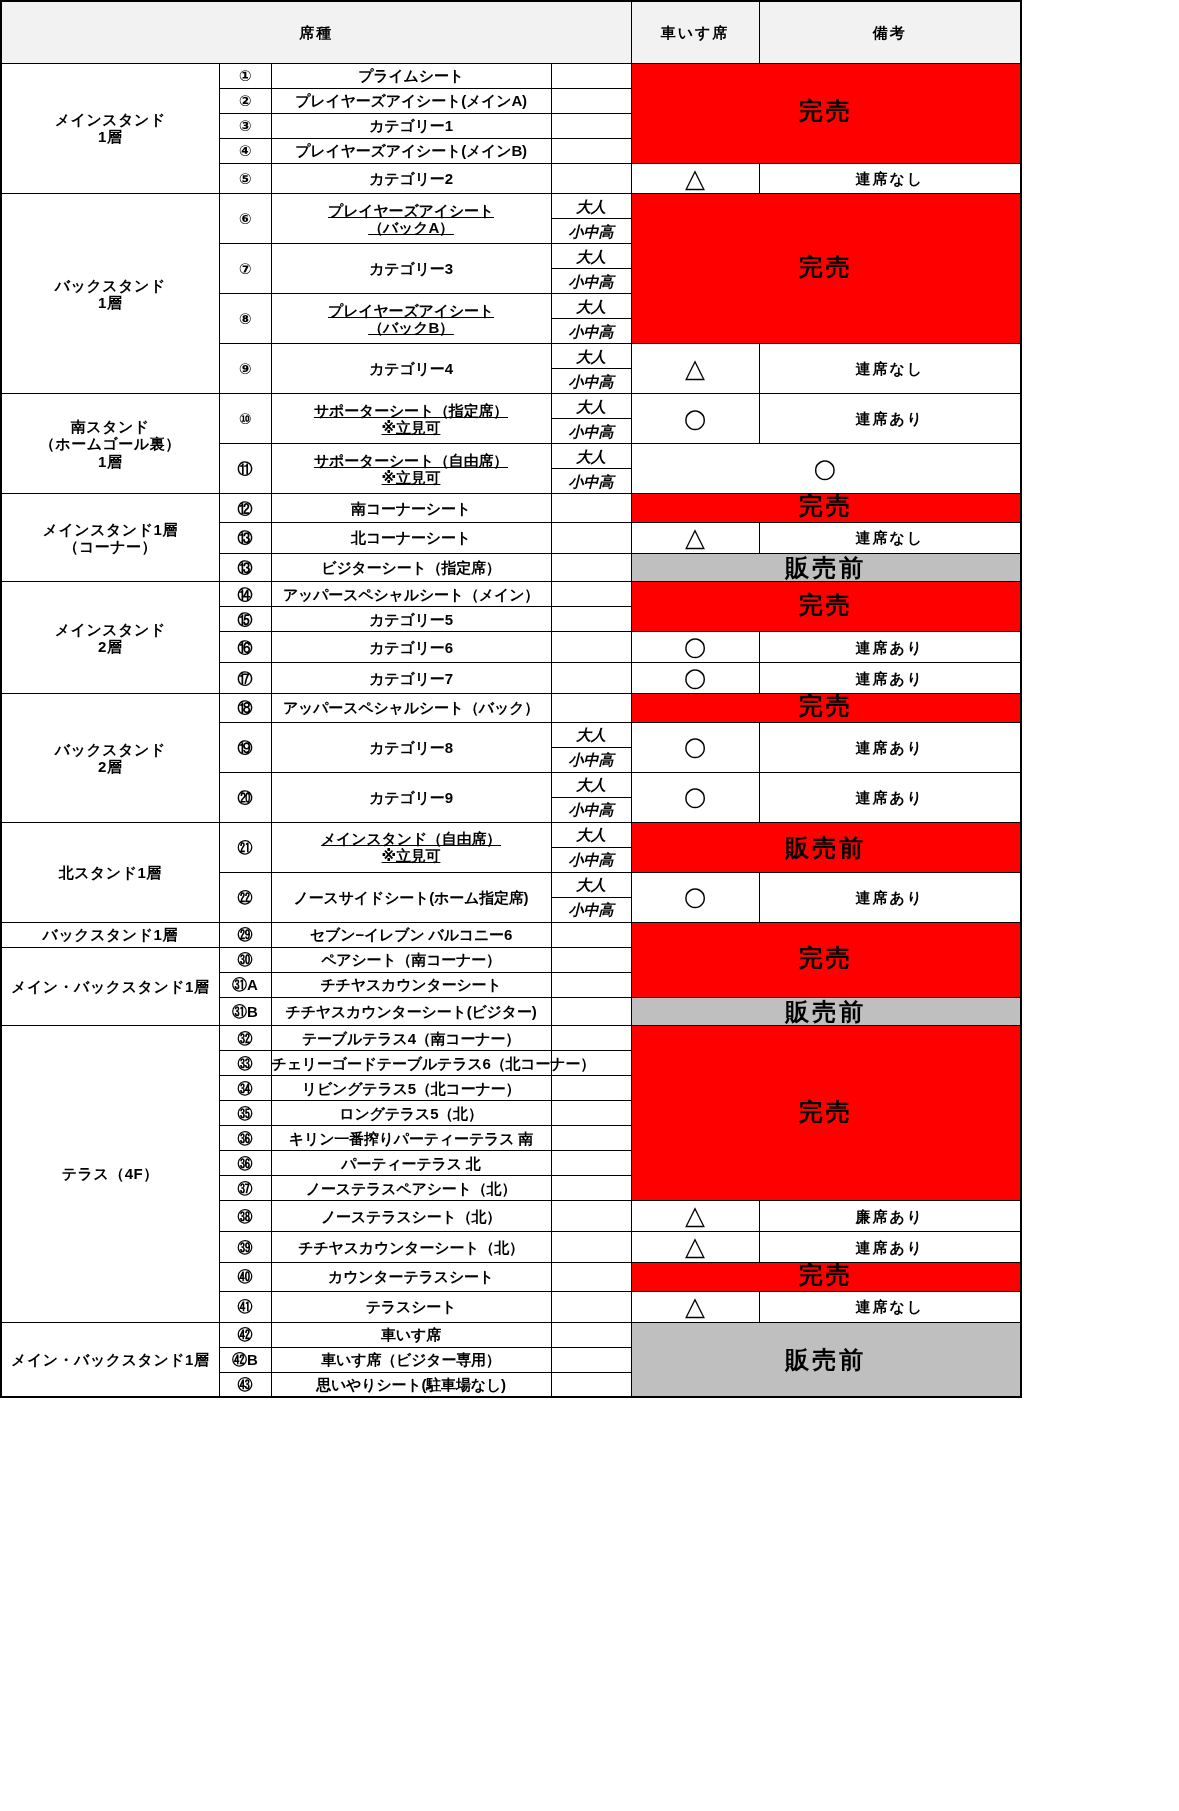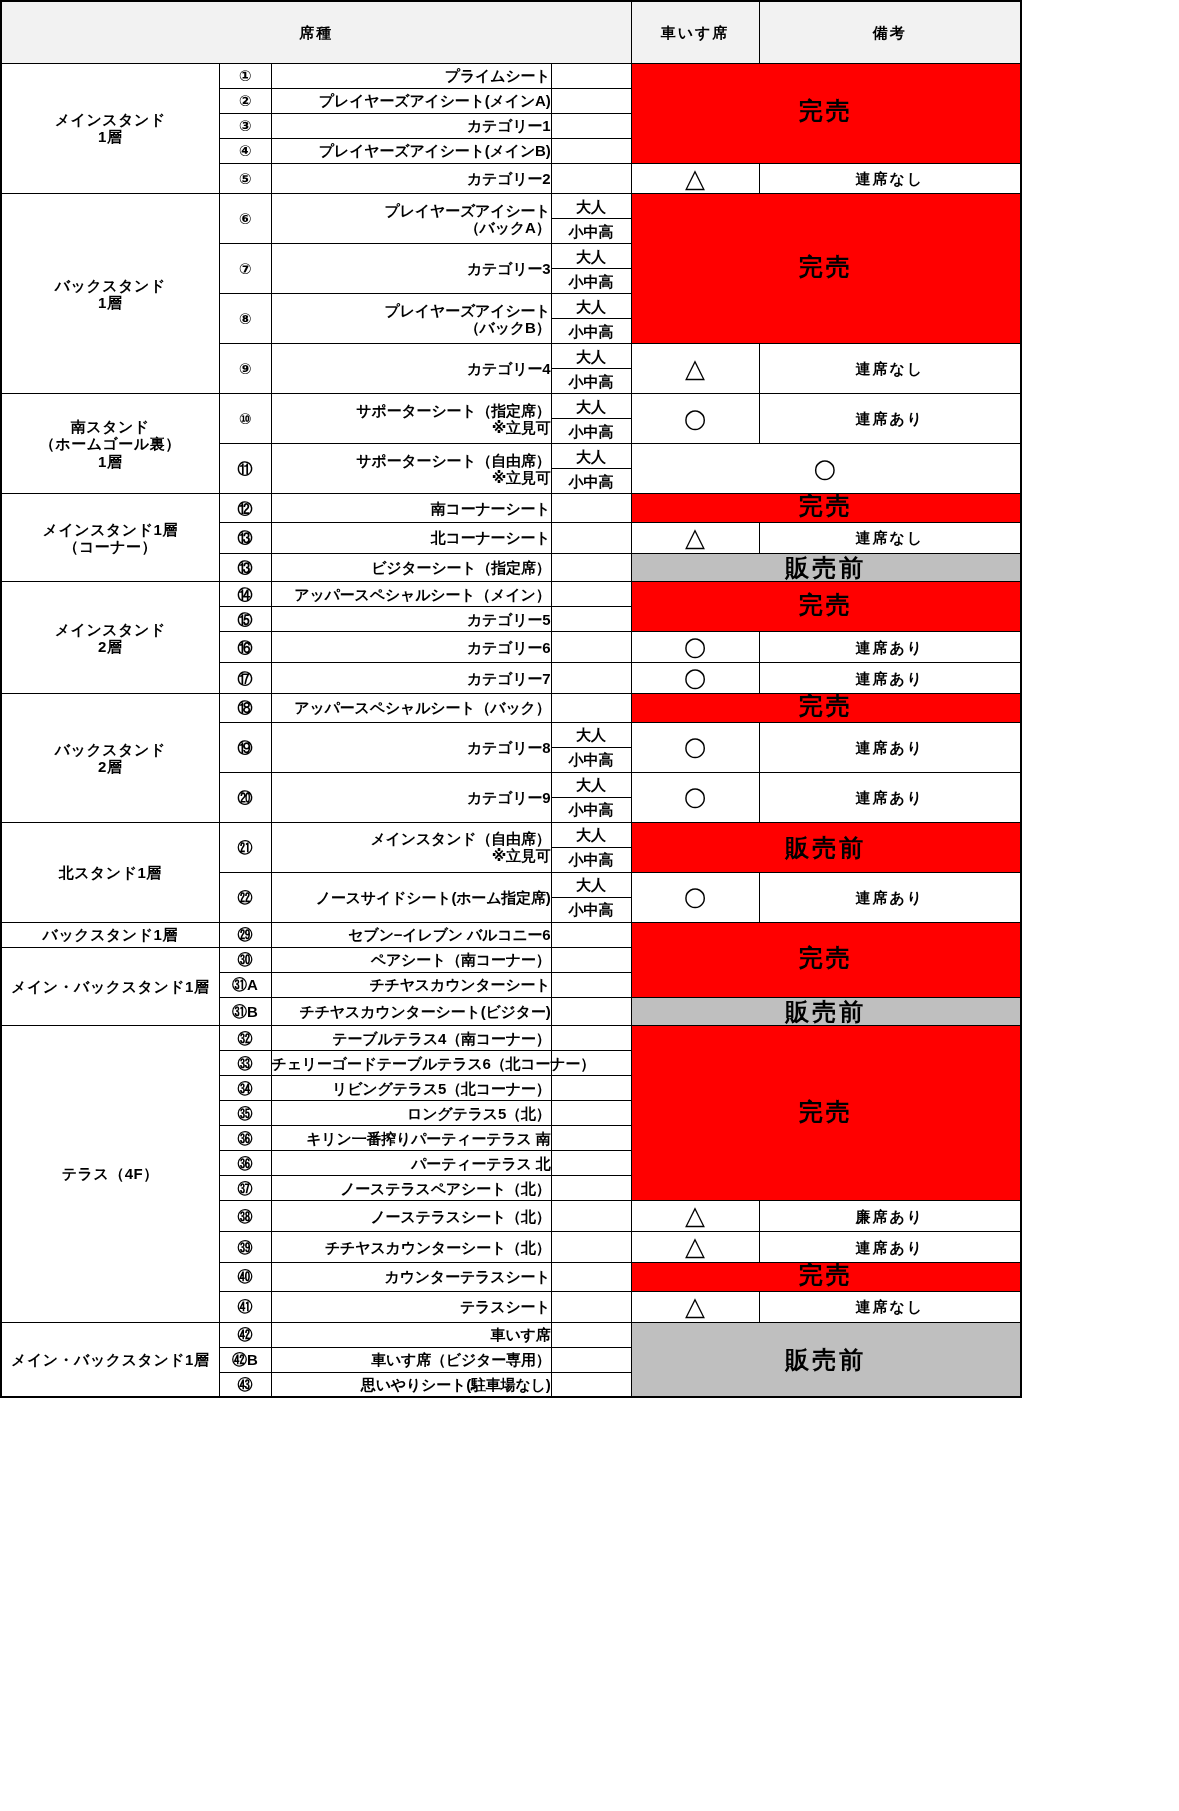--- a/index.html
+++ b/index.html
@@ -59,53 +59,54 @@
   }
   .num-cell {
     text-align: center;
     font-weight: normal;
     font-size: 15px;
     color: #333;
     padding: 2px 0;
     white-space: nowrap;
   }
   .name-cell {
-    text-align: right;
+    text-align: center;
     padding: 4px 2px 4px 8px;
     font-size: 15px;
     font-weight: bold;
     letter-spacing: -0.2px;
     white-space: nowrap;
   }
   .name-cell .sub { display: block; }
   .age-cell {
     text-align: center;
     font-size: 15px;
     font-weight: bold;
     padding: 2px 0;
     height: 25px;
+    font-style: italic;
   }
   .status-cell {
     text-align: center;
     font-size: 22px;
     font-weight: normal;
   }
   .remark-cell {
     text-align: center;
     font-size: 21px;
     font-weight: bold;
     letter-spacing: 2px;
   }
   .bg-red    { background: #ff0000; }
   .bg-gray   { background: #bfbfbf; }
   .bg-white  { background: #ffffff; }
   .txt-sold  { font-size: 24px; font-weight: bold; letter-spacing: 3px; font-family: Liberation Mono, monospace; }
   .txt-presale { font-size: 24px; font-weight: bold; letter-spacing: 3px; color:#000;margin-top:46px; }
   .mark { font-size: 26px; font-weight: normal; font-family: "DejaVu Sans", sans-serif; }
-  .name-two-line { line-height: 1.5; }
+  .name-two-line { line-height: 1.5; text-decoration: underline; }
 </style>
 </head>
 <body>
 
 <div id="page">
 <table class="seat-table">
   <colgroup>
     <col class="c-area">
         <col class="c-num">
         <col class="c-name">

